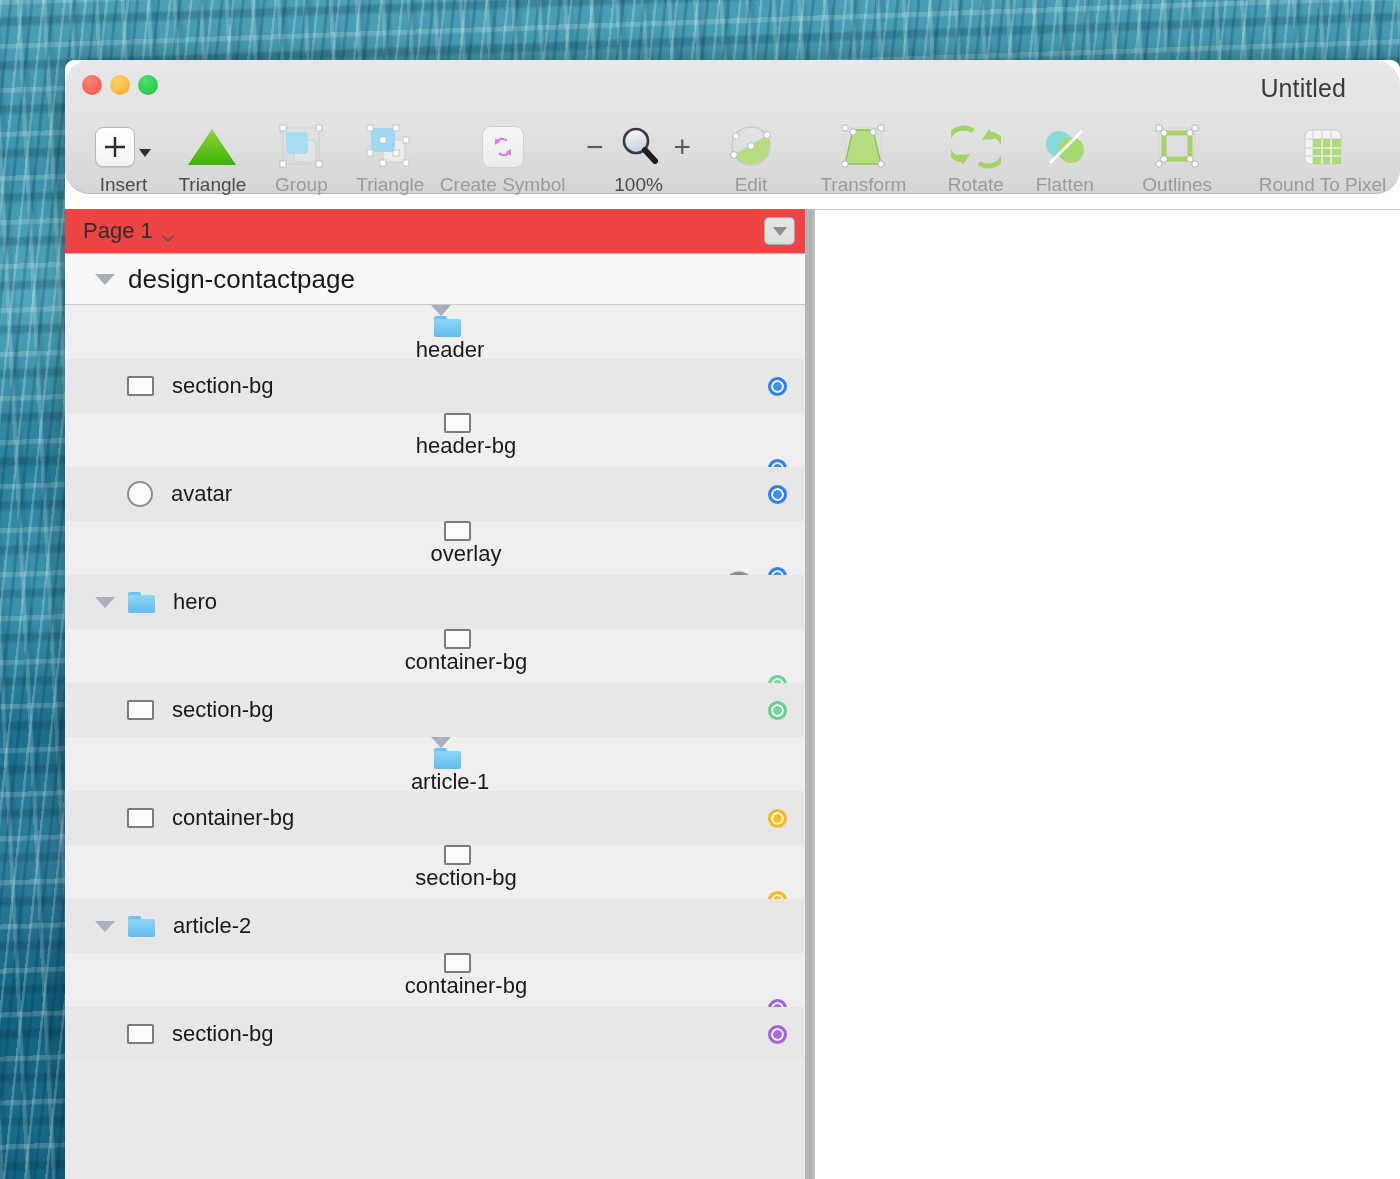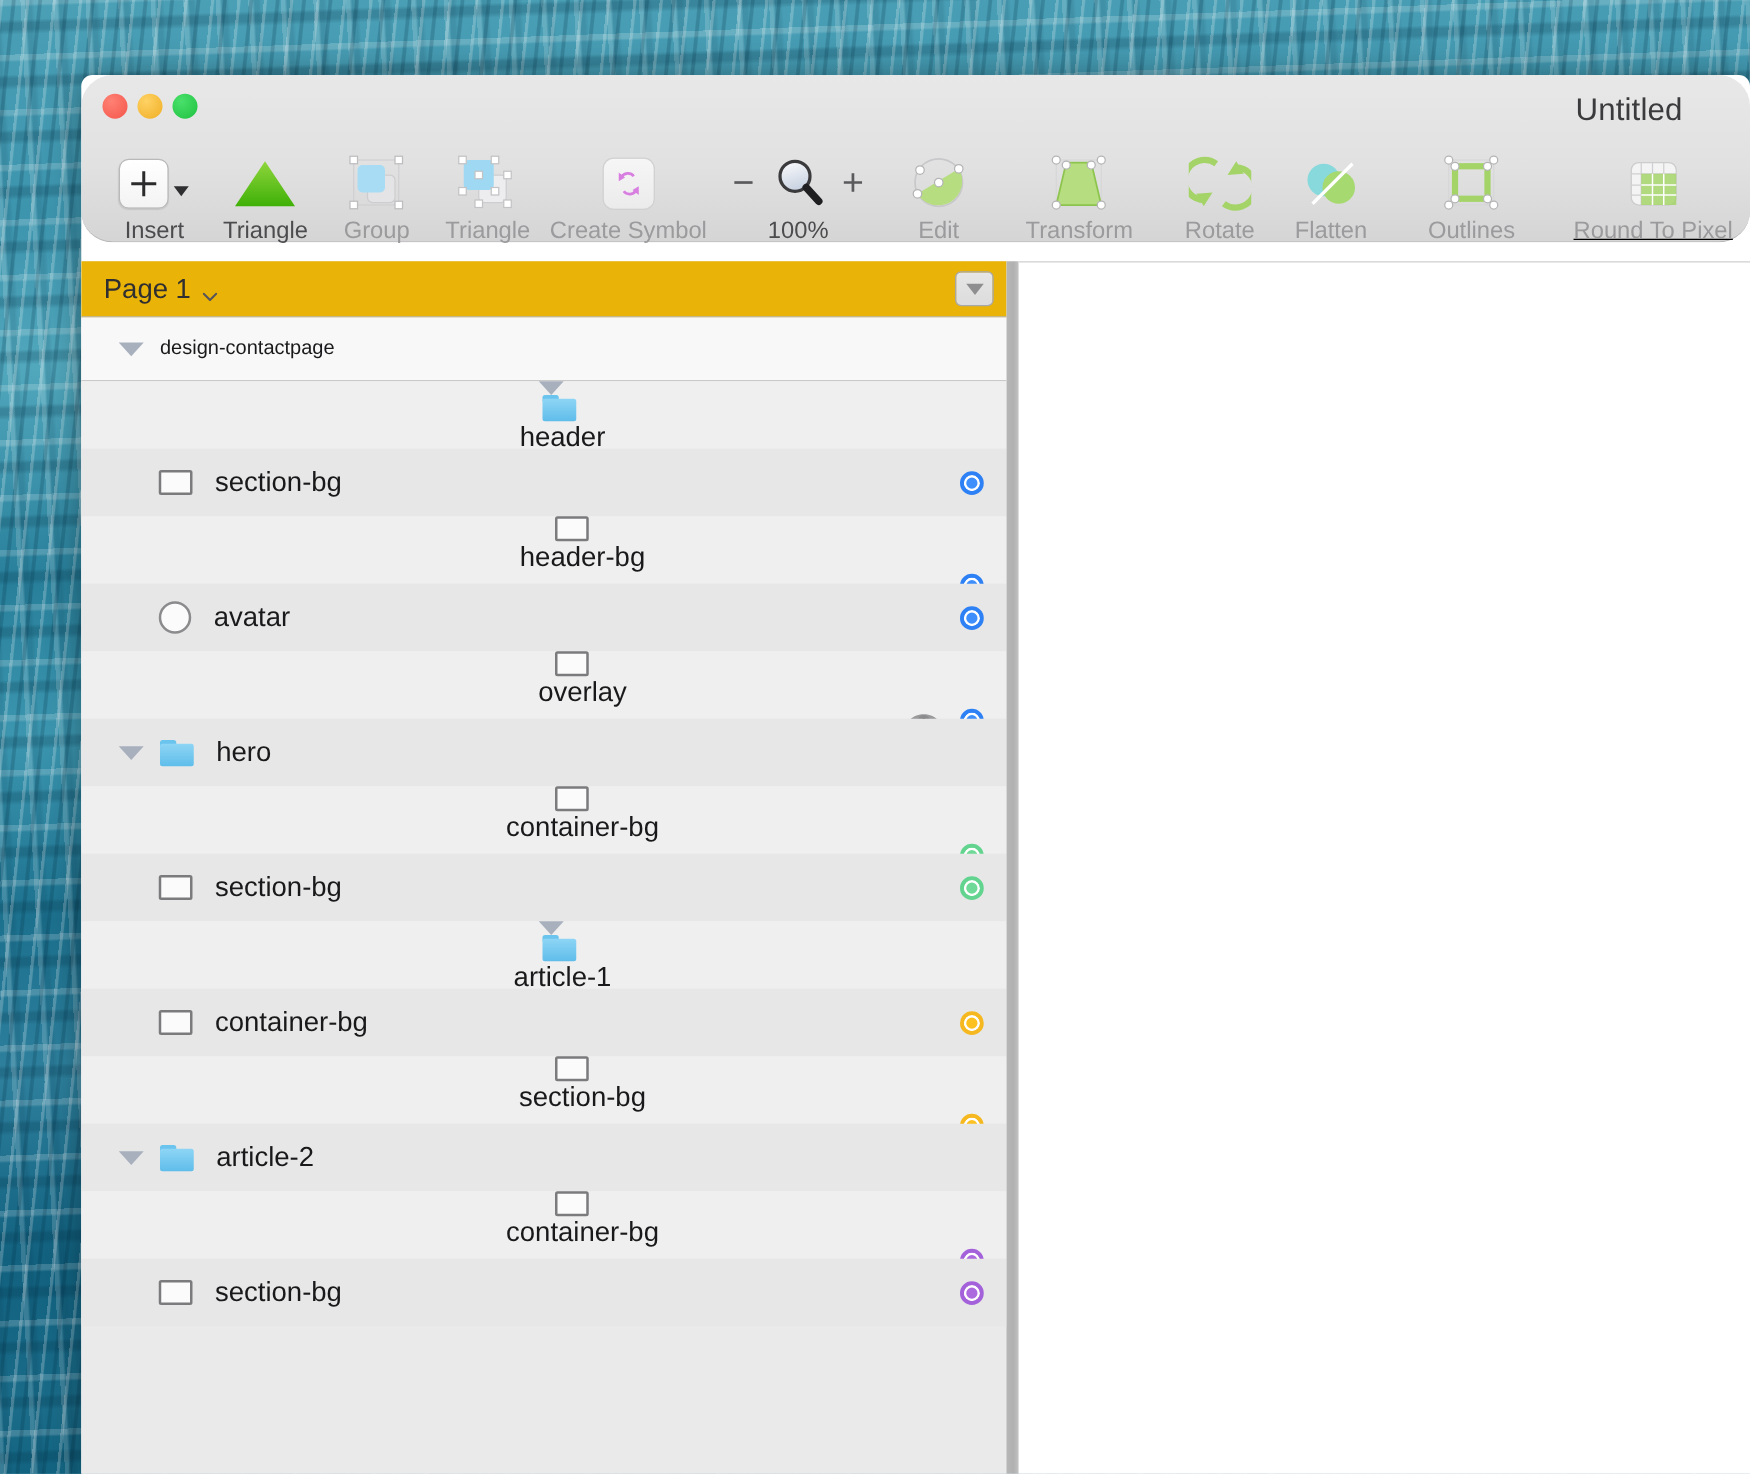--- a/index.html
+++ b/index.html
@@ -93,21 +93,21 @@
     width: 89px;
     height: 94px;
     display: flex;
     flex-direction: column;
     align-items: center;
     justify-content: flex-start;
     padding-top: 10px;
     position: relative;
   }
   .tb-item.wide { width: 136px; }
-  .tb-item.xwide { width: 155px; text-decoration: underline; }
+  .tb-item.xwide { width: 155px; }
   .tb-icon {
     height: 54px;
     display: flex;
     align-items: center;
     justify-content: center;
   }
   .tb-label {
     font-size: 19px;
     color: #4c4c4e;
     white-space: nowrap;
@@ -149,21 +149,21 @@
   #layer-panel {
     width: 740px;
     height: 100%;
     background: #eaeaea;
     display: flex;
     flex-direction: column;
     position: relative;
   }
   #page-bar {
     height: 45px;
-    background: #eab308;
+    background: #ef4444;
     border-bottom: 1px solid #b9b9b9;
     display: flex;
     align-items: center;
     padding: 0 10px 0 18px;
     flex: 0 0 auto;
   }
   #page-name {
     font-size: 22px;
     color: #2f2f31;
   }
@@ -190,21 +190,21 @@
   #root-row {
     height: 51px;
     background: #f8f8f8;
     border-bottom: 1px solid #c9c9c9;
     display: flex;
     align-items: center;
     padding-left: 30px;
     flex: 0 0 auto;
   }
   #root-label {
-    font-size: 16px;
+    font-size: 26px;
     color: #19191b;
     margin-left: 13px;
   }
 
   .tri-disclose {
     width: 0; height: 0;
     border-left: 10px solid transparent;
     border-right: 10px solid transparent;
     border-top: 11px solid #a8b0bd;
     flex: 0 0 auto;

